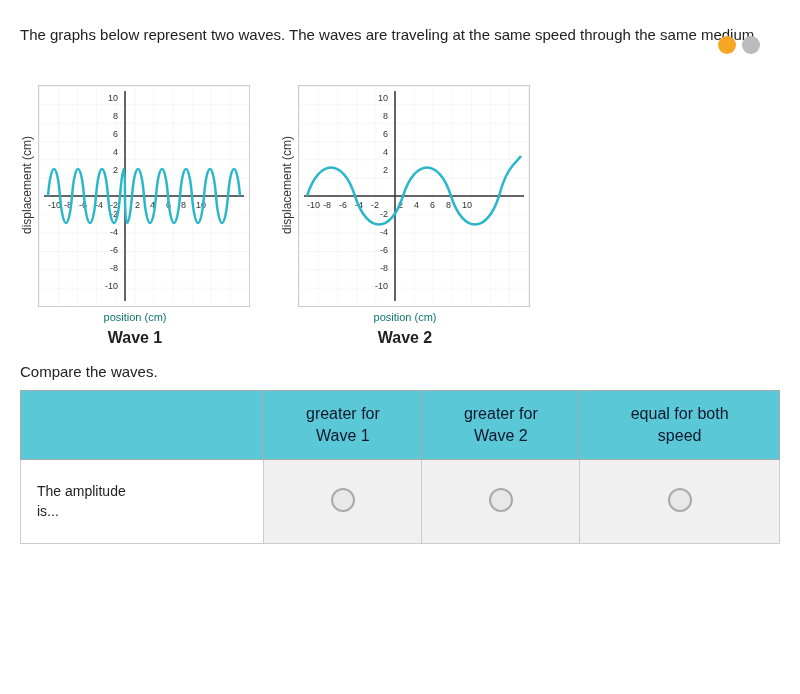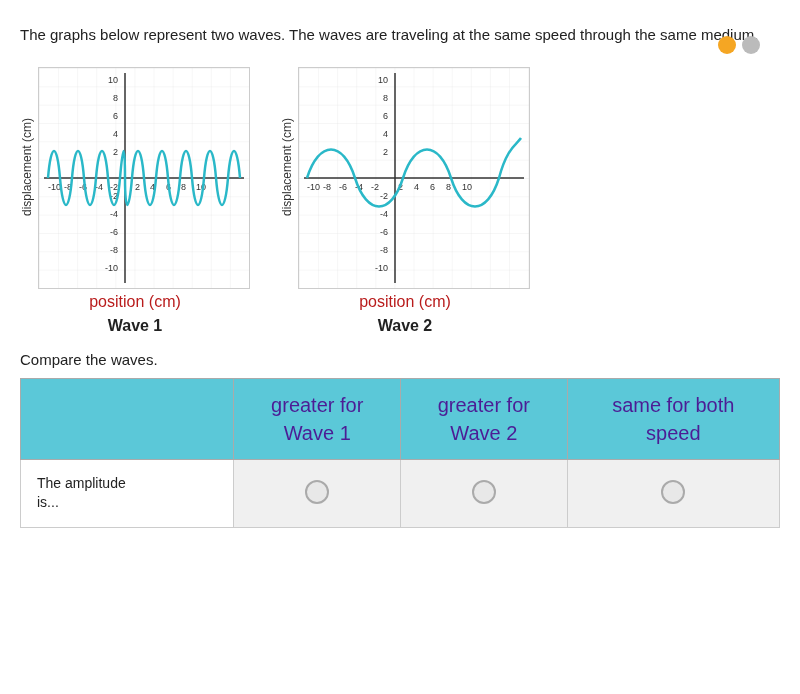--- a/index.html
+++ b/index.html
@@ -21,20 +21,21 @@
       gap: 6px;
     }
     .icon-circle {
       width: 18px;
       height: 18px;
       border-radius: 50%;
     }
 
     .intro-text {
       margin-top: 8px;
+      margin-bottom: 18px;
       line-height: 1.5;
       max-width: 760px;
     }
 
     .graphs-row {
       display: flex;
       gap: 30px;
       margin-bottom: 16px;
       align-items: flex-start;
     }
@@ -65,23 +66,23 @@
       background: #fff;
       border: 1px solid #ccc;
       margin-top: 20px;
     }
 
     .graph-area svg {
       display: block;
     }
 
     .x-label {
-      font-size: 16px;
+      font-size: 11px;
       margin-top: 4px;
-      color: #b91c1c;
+      color: #0f766e;
       text-align: center;
     }
 
     .wave-title {
       font-weight: bold;
       font-size: 16px;
       margin-top: 6px;
       text-align: center;
     }
 
@@ -92,32 +93,32 @@
     }
 
     .comparison-table {
       width: 100%;
       border-collapse: collapse;
       border: 1px solid #aaa;
     }
 
     .comparison-table th {
       background: #5bc8d8;
-      color: #4c1d95;
+      color: #0f172a;
       text-align: center;
       padding: 12px 8px;
-      font-size: 20px;
+      font-size: 16px;
       font-weight: normal;
       border: 1px solid #aaa;
       line-height: 1.4;
     }
 
     .comparison-table td {
       border: 1px solid #ccc;
-      padding: 14px 16px;
+      padding: 22px 16px;
       vertical-align: middle;
     }
 
     .comparison-table td:first-child {
       background: #fff;
       font-size: 14px;
       min-width: 140px;
       line-height: 1.4;
     }
 
@@ -281,21 +282,21 @@
         <th class="th-empty"></th>
         <th>
           <span>greater for</span><br>
           <span>Wave 1</span>
         </th>
         <th>
           <span>greater for</span><br>
           <span>Wave 2</span>
         </th>
         <th>
-          <span>same for both</span><br>
+          <span>equal for both</span><br>
           <span>speed</span>
         </th>
       </tr>
     </thead>
     <tbody>
 
       <tr>
         <td>
           <span>The amplitude</span><br>
           <span>is...</span>

